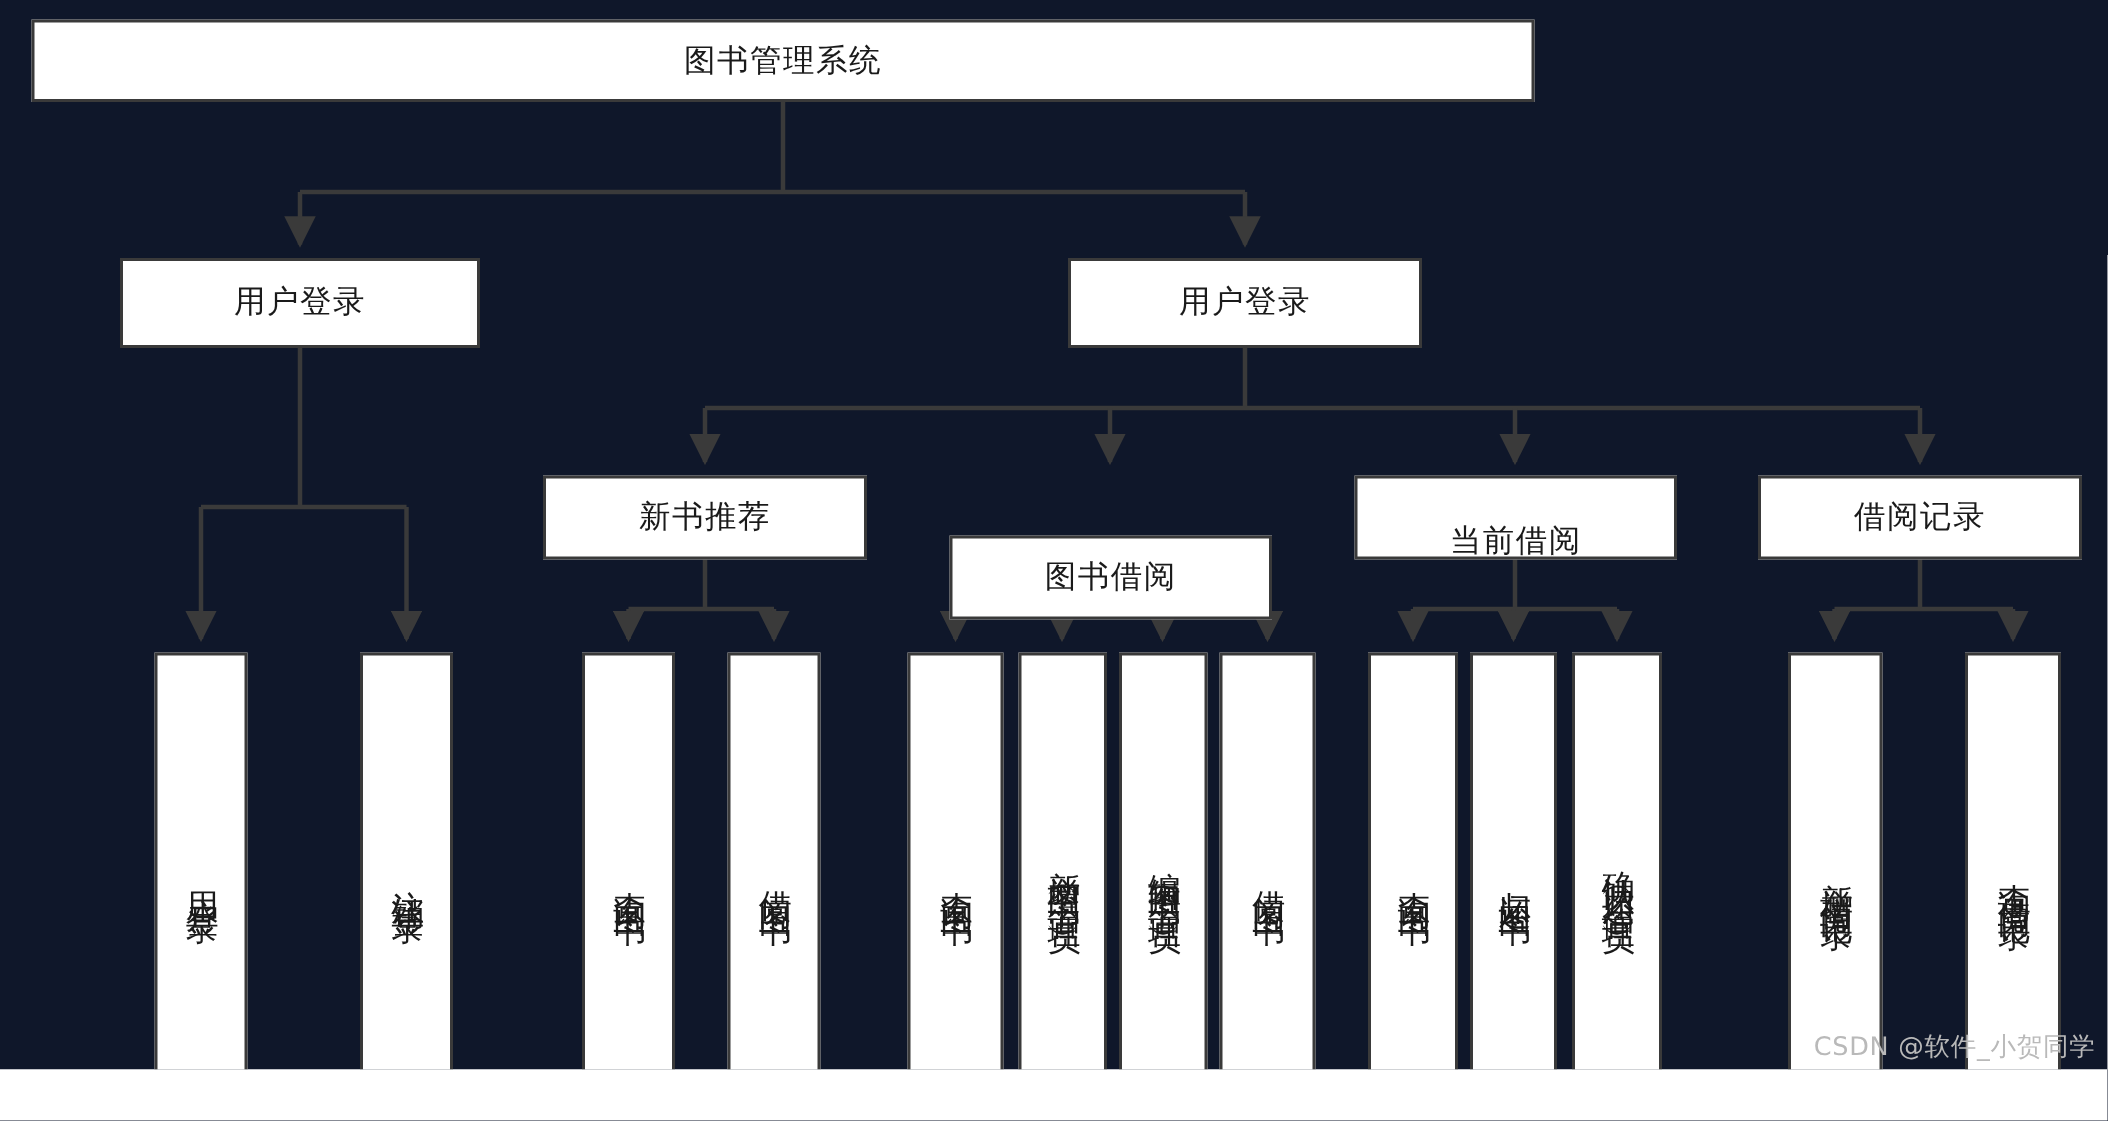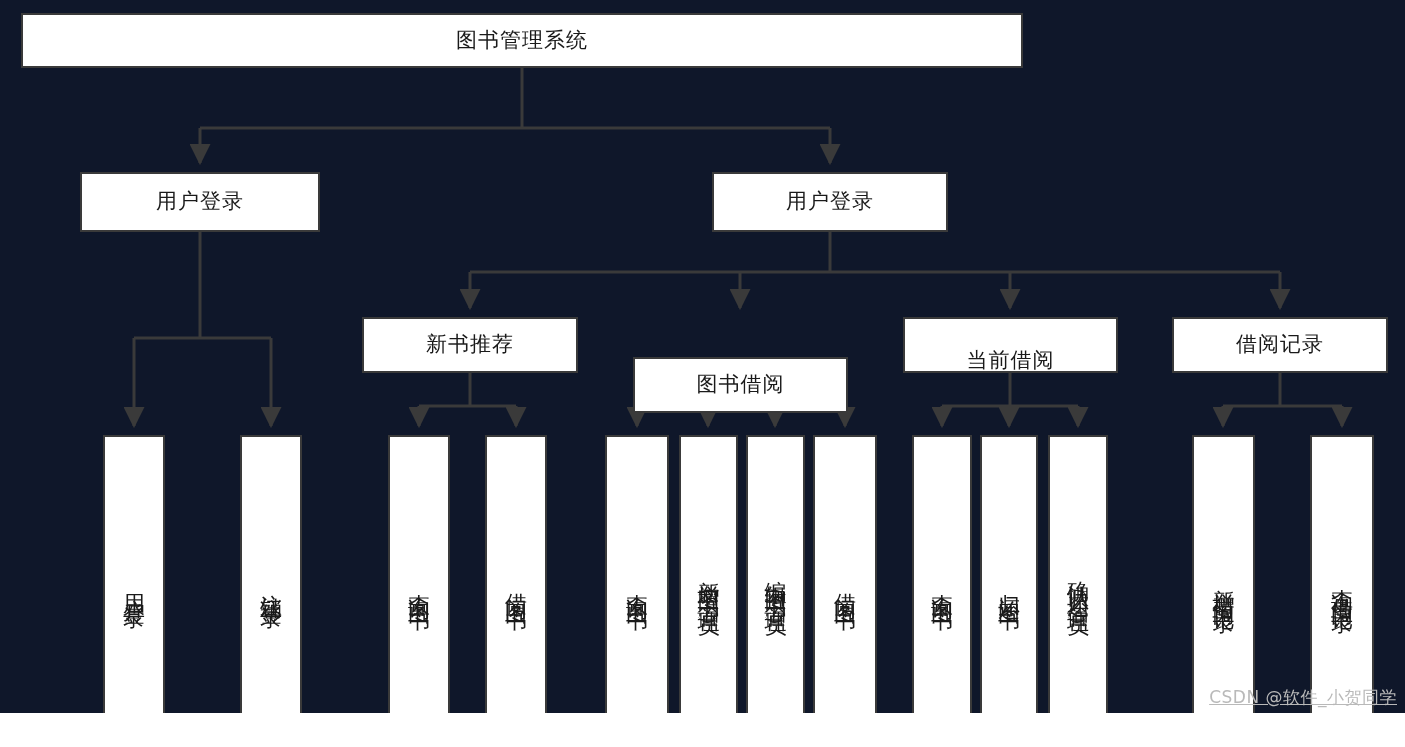--- a/index.html
+++ b/index.html
@@ -63,21 +63,20 @@
     max-height: 290px;
   }
   .watermark {
     position: absolute;
     right: 8px;
     bottom: 4px;
     font-size: 17px;
     color: #b9b9b9;
     white-space: nowrap;
     letter-spacing: 0.5px;
-    text-decoration: underline;
   }
 </style>
 </head>
 <body>
 
 <div id="canvas">
 
   <svg class="wires" viewBox="0 0 1405 747" xmlns="http://www.w3.org/2000/svg">
     <defs>
       <marker id="arrow" viewBox="0 0 10 10" refX="9" refY="5" markerWidth="7" markerHeight="7" orient="auto-start-reverse">

